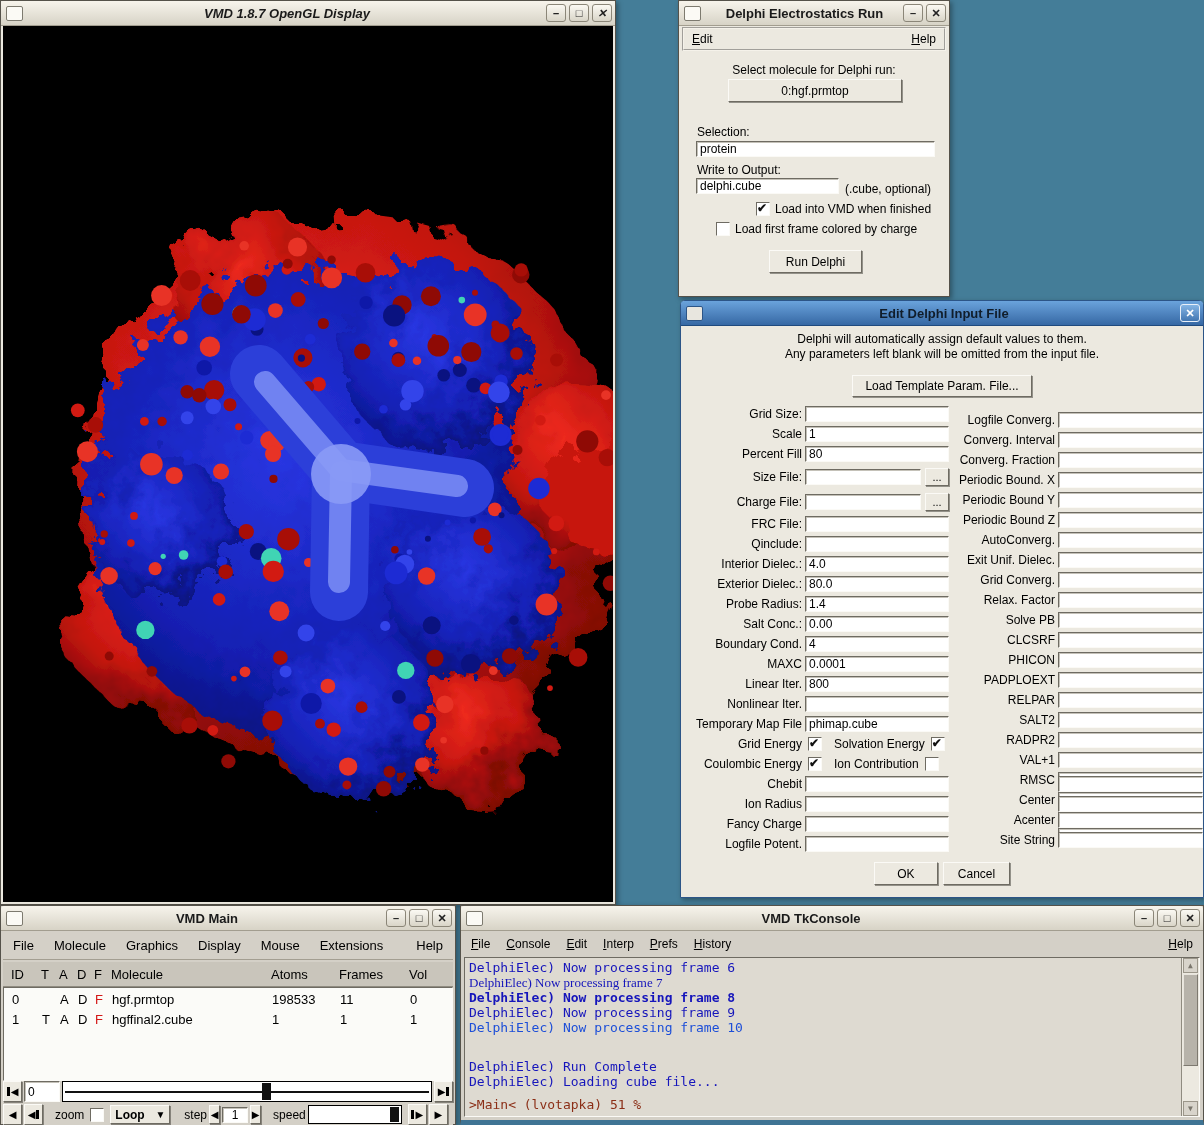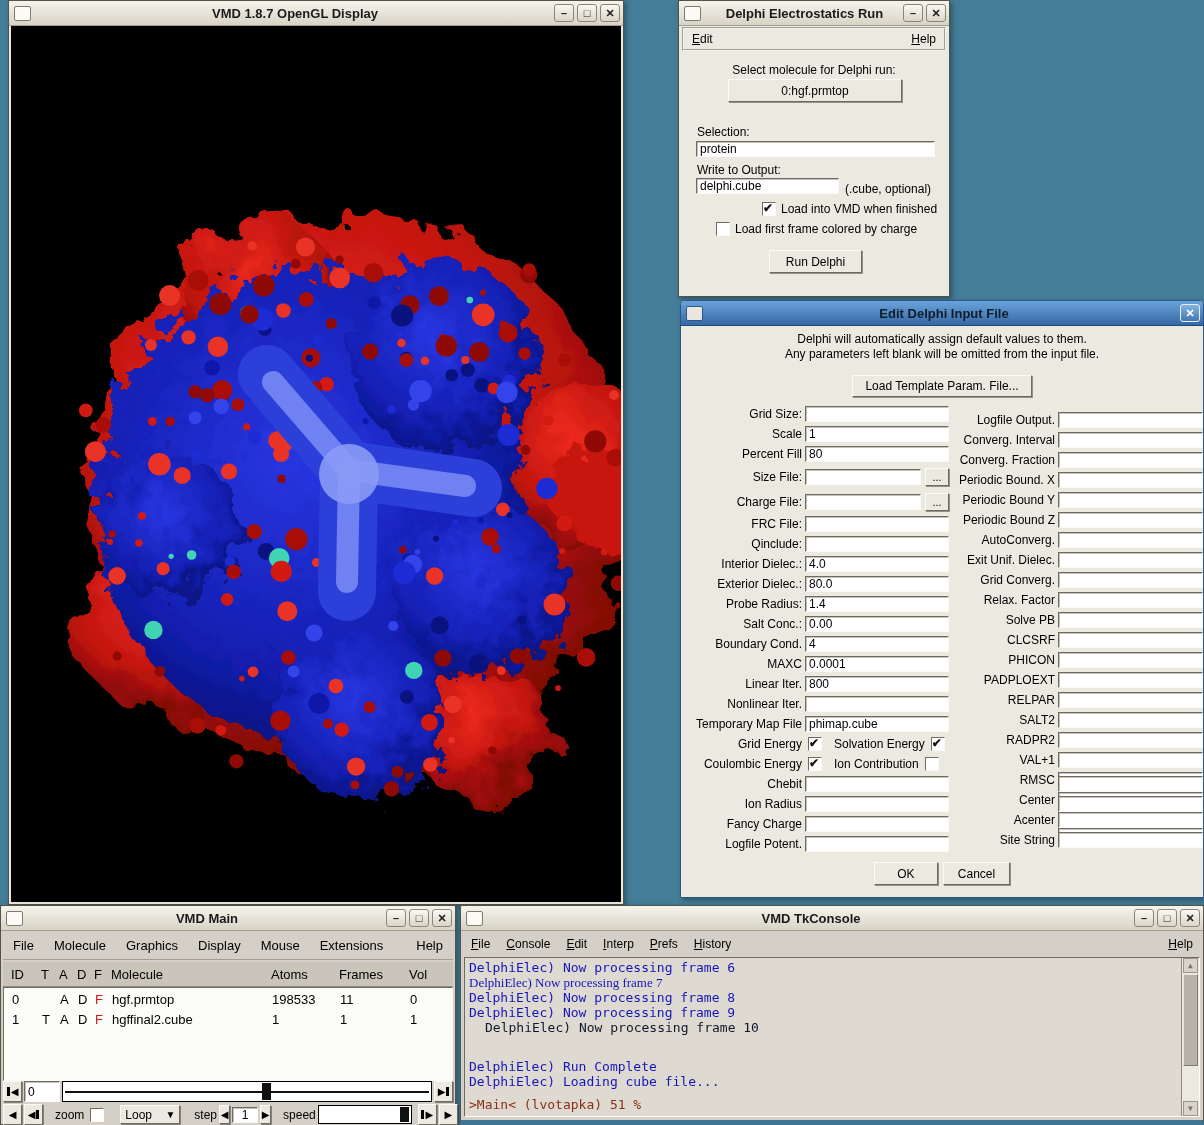--- a/index.html
+++ b/index.html
@@ -28,21 +28,21 @@
          box-shadow:1px 1px 0 rgba(40,38,32,.45);font:12px "Liberation Sans",sans-serif;
          display:inline-flex;align-items:center;justify-content:center;color:#000;box-sizing:border-box;}
   .cb{width:12px;height:12px;background:#fff;border:1px solid;border-color:#6e6b62 #fbfaf6 #fbfaf6 #6e6b62;
       display:inline-block;position:relative;flex:none;box-sizing:content-box;}
   .cb.on::after{content:"\2714";position:absolute;left:0px;top:-2px;font-size:12px;font-weight:bold;color:#111;}
   .menubar{display:flex;align-items:center;font-size:12px;color:#000;}
   .menu-item{padding:3px 8px;}
   u{text-decoration:underline;}
 
   
-  #win-gl{left:8px;top:0;width:616px;height:905px;}
+  #win-gl{left:0;top:0;width:616px;height:905px;font-style:italic;}
   #gl-canvas{position:absolute;left:2px;top:25px;right:2px;bottom:2px;background:#000;overflow:hidden;}
   #gl-canvas svg{position:absolute;left:0;top:0;}
 
   
   #win-run{left:678px;top:0;width:272px;height:297px;font-size:12px;}
   #win-run .menubar{position:absolute;left:3px;right:3px;top:26px;height:20px;
       border:2px groove #f5f2ea;justify-content:space-between;}
   .run-label{position:absolute;font-size:12px;color:#000;}
   #run-molbtn{position:absolute;left:49px;top:78px;width:174px;height:23px;}
   #run-sel-entry{position:absolute;left:17px;top:140px;width:239px;}
@@ -365,21 +365,21 @@
       <span class="menu-item"><u>E</u>dit</span>
       <span class="menu-item"><u>H</u>elp</span>
     </div>
     <div class="run-label" style="left:0;right:0;top:62px;text-align:center;">Select molecule for Delphi run:</div>
     <button class="btn3d" id="run-molbtn">0:hgf.prmtop</button>
     <div class="run-label" style="left:18px;top:124px;">Selection:</div>
     <input class="ent" id="run-sel-entry" value="protein" style="">
     <div class="run-label" style="left:18px;top:162px;">Write to Output:</div>
     <input class="ent" id="run-out-entry" value="delphi.cube" style="">
     <div class="run-label" style="left:166px;top:181px;">(.cube, optional)</div>
-    <div class="cbrow" style="left:51px;top:201px;padding-left:32px;">
+    <div class="cbrow" style="left:45px;top:201px;padding-left:32px;">
       <span class="cb on"></span>
       <span>Load into VMD when finished</span>
     </div>
     <div class="cbrow" style="left:37px;top:221px;">
       <span class="cb"></span>
       <span>Load first frame colored by charge</span>
     </div>
     <button class="btn3d" id="run-btn">Run Delphi</button>
   </section>
 
@@ -485,21 +485,21 @@
           <span class="flab">Fancy Charge</span>
           <input class="ent" style="">
         </div>
         <div class="frow">
           <span class="flab">Logfile Potent.</span>
           <input class="ent" style="">
         </div>
       </div>
     <div class="fcol" id="fcol-right">
         <div class="frow">
-          <span class="flab">Logfile Output.</span>
+          <span class="flab">Logfile Converg.</span>
           <input class="ent" style="">
         </div>
         <div class="frow">
           <span class="flab">Converg. Interval</span>
           <input class="ent" style="">
         </div>
         <div class="frow">
           <span class="flab">Converg. Fraction</span>
           <input class="ent" style="">
         </div>
@@ -666,21 +666,21 @@
     <div id="ctrl-row">
       <button class="btn3d vcr">
           <span class="tri">◀</span>
         </button>
       <button class="btn3d vcr">
           <span class="tri">◀</span>
           <span class="vbar"></span>
         </button>
       <span style="margin-left:10px;">zoom</span>
       <span class="cb" style="margin-left:4px;"></span>
-      <span class="btn3d" id="loop-dd" style="margin-left:14px;">
+      <span class="btn3d" id="loop-dd" style="margin-left:4px;font-weight:bold;">
         <span>Loop</span>
         <span class="tri">▼</span>
       </span>
       <span style="margin-left:12px;">step</span>
       <button class="btn3d spin-btn">
           <span class="tri">◀</span>
         </button>
       <input class="ent" id="step-box" value="1" style="">
       <button class="btn3d spin-btn">
           <span class="tri">▶</span>
@@ -713,23 +713,23 @@
         <span class="menu-item"><u>E</u>dit</span>
         <span class="menu-item"><u>I</u>nterp</span>
         <span class="menu-item"><u>P</u>refs</span>
         <span class="menu-item"><u>H</u>istory</span>
         <span class="menu-item" id="tk-help"><u>H</u>elp</span>
       </div>
     <div id="console">
       <div id="console-text">
           <div class="cline" style="color: rgb(21, 21, 187);">DelphiElec) Now processing frame 6</div>
           <div class="cline" style="color: rgb(21, 21, 187); font-family: Liberation Serif, serif;">DelphiElec) Now processing frame 7</div>
-          <div class="cline" style="color: rgb(21, 21, 187);">DelphiElec) Now processing frame 8</div>
+          <div class="cline" style="color: rgb(21, 21, 187); font-weight: bold;">DelphiElec) Now processing frame 8</div>
           <div class="cline" style="color: rgb(21, 21, 187);">DelphiElec) Now processing frame 9</div>
-          <div class="cline" style="color: #0f172a; margin-left: 16px;">DelphiElec) Now processing frame 10</div>
+          <div class="cline" style="color: #1d4ed8;">DelphiElec) Now processing frame 10</div>
           <div class="cline" style="color: rgb(21, 21, 187); margin-top: 24px;">DelphiElec) Run Complete</div>
           <div class="cline" style="color: rgb(21, 21, 187);">DelphiElec) Loading cube file...</div>
         </div>
       <div id="console-prompt" style="color: rgb(139, 46, 22);">&gt;Main&lt; (lvotapka) 51 %</div>
       <div id="tk-scroll">
         <div class="sc-arrow" id="sc-up">▲</div>
         <div id="sc-thumb"></div>
         <div class="sc-arrow" id="sc-down">▼</div>
       </div>
     </div>

